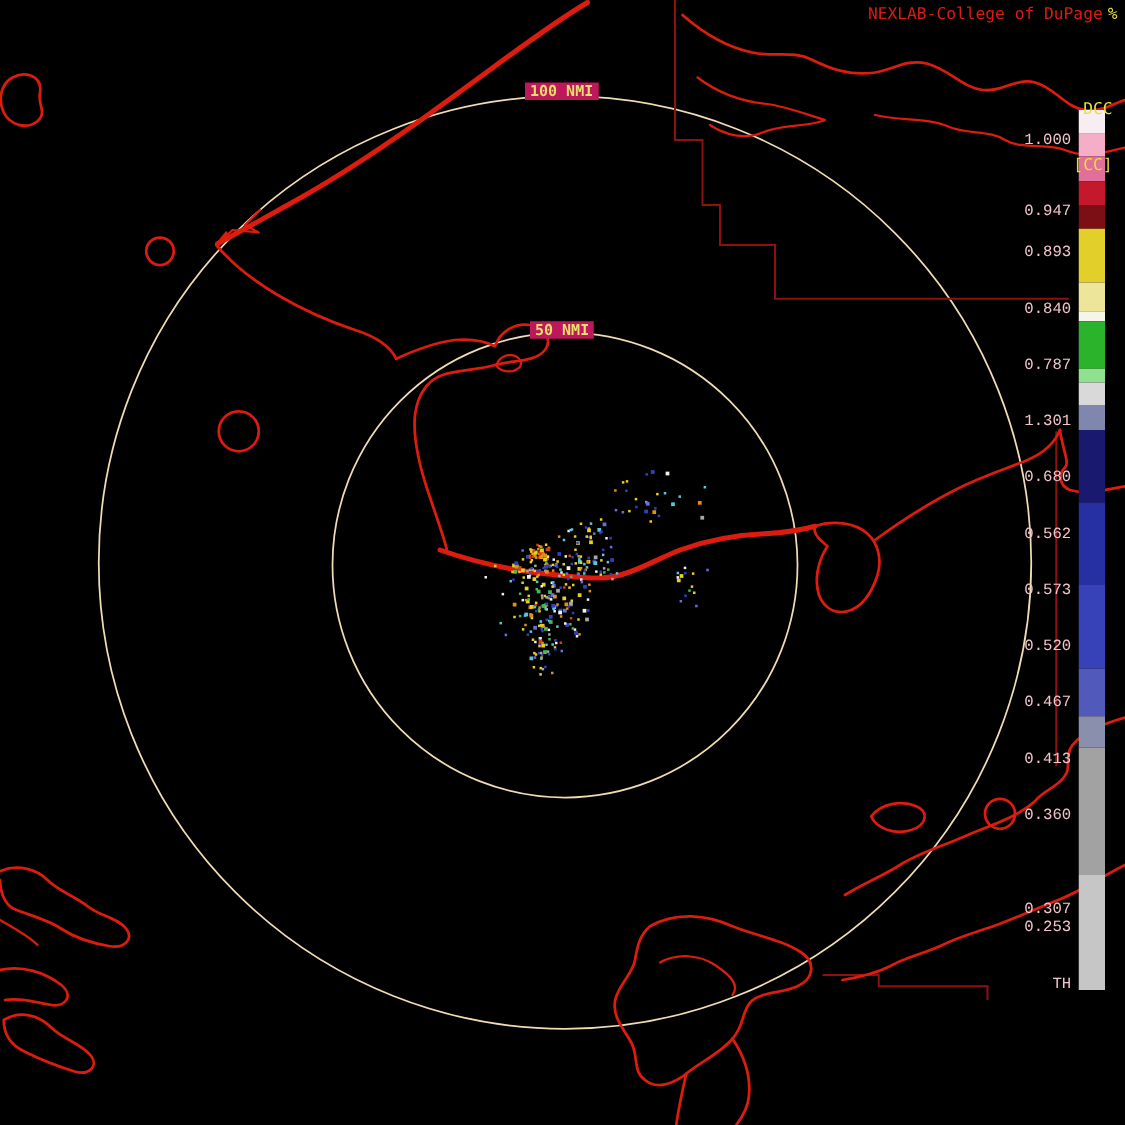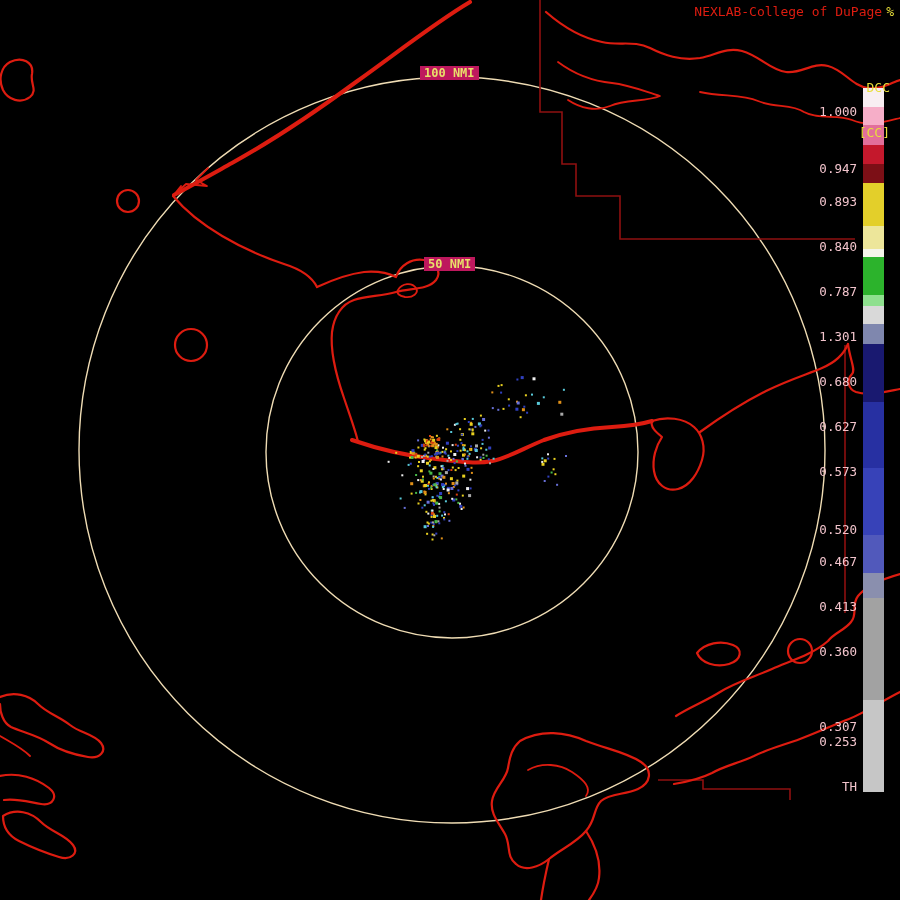--- a/index.html
+++ b/index.html
@@ -31,21 +31,21 @@
   }
   #title-block{
     position:absolute;top:4px;right:6px;font-size:13px;line-height:15px;white-space:nowrap;
   }
   #title-block .t{color:var(--title);}
   #title-block .b{color:var(--title-badge);margin-left:4px;}
   #legend-head{
     position:absolute;top:50px;right:10px;text-align:right;
     color:var(--legend-heading);font-size:13px;line-height:15px;white-space:pre;margin-left:12px;
   }
-  #legend-ticks{position:absolute;top:0;right:43px;width:70px;height:900px;}
+  #legend-ticks{position:absolute;top:0;right:43px;width:70px;height:900px;font-family:Liberation Mono, monospace;}
   .tick-label{
     position:absolute;right:0;color:var(--tick-label);font-size:12.5px;line-height:16px;
     white-space:nowrap;
   }
   #caption{
     position:absolute;top:879px;left:457px;transform:translateX(-50%);
     color:var(--caption);font-size:16px;white-space:nowrap;letter-spacing:0;
   }
 </style>
 </head>
@@ -515,23 +515,23 @@
   </div>
 
   <div id="legend-ticks">
       <div class="tick-label" style="top: 104px;">1.000</div>
       <div class="tick-label" style="top: 149px; margin-top: 12px;">0.947</div>
       <div class="tick-label" style="top: 194px;">0.893</div>
       <div class="tick-label" style="top: 239px;">0.840</div>
       <div class="tick-label" style="top: 284px;">0.787</div>
       <div class="tick-label" style="top: 329px;">1.301</div>
       <div class="tick-label" style="top: 374px; padding-left: 40px;">0.680</div>
-      <div class="tick-label" style="top: 419px;">0.627</div>
+      <div class="tick-label" style="top: 419px;">0.562</div>
       <div class="tick-label" style="top: 464px;">0.573</div>
-      <div class="tick-label" style="top: 522px;">0.520</div>
+      <div class="tick-label" style="top: 509px;">0.520</div>
       <div class="tick-label" style="top: 554px;">0.467</div>
       <div class="tick-label" style="top: 599px;">0.413</div>
       <div class="tick-label" style="top: 644px;">0.360</div>
       <div class="tick-label" style="top: 719px;">0.307</div>
       <div class="tick-label" style="top: 734px;">0.253</div>
       <div class="tick-label" style="top: 779px;">TH</div>
     </div>
 
 </div>
 

